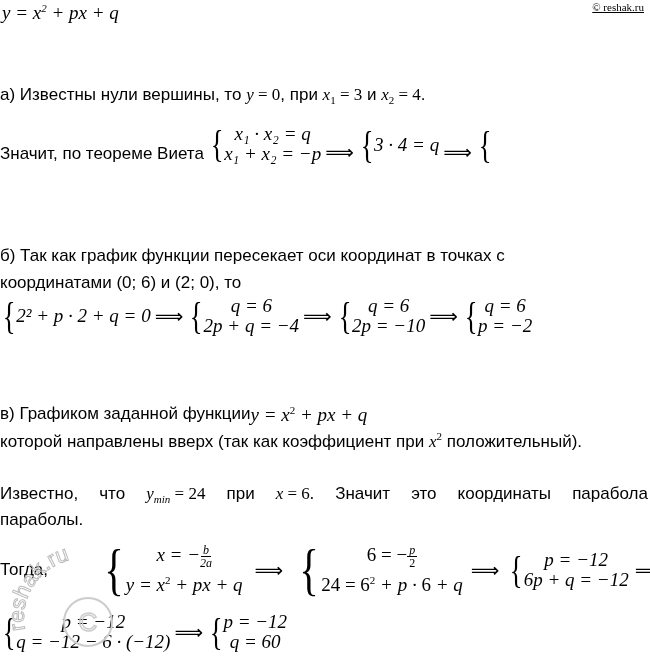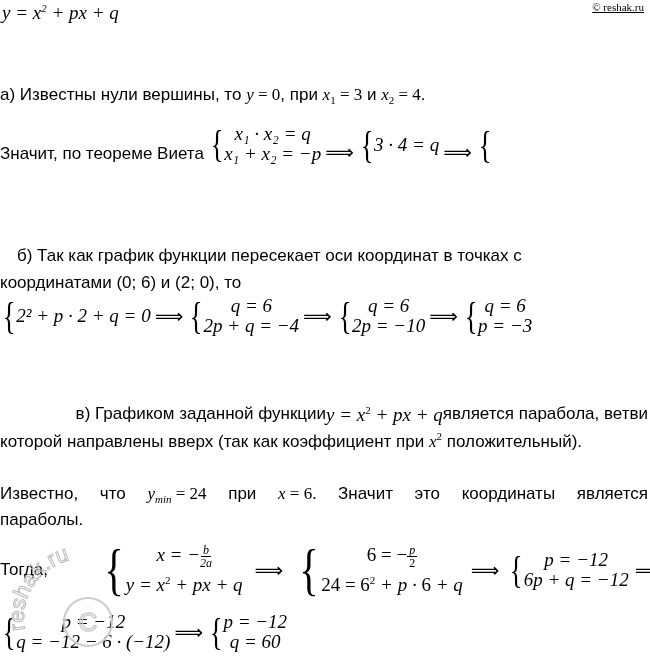--- a/index.html
+++ b/index.html
@@ -48,21 +48,21 @@
     <span class="rows">
         <span>3 · 4 = q</span>
       </span>
   </span>
   <span class="arrow">⟹</span>
   <span class="sys">
     <span class="brace">{</span>
   </span>
 </div>
 
-<div class="abs" style="left:0;top:246px;padding-left:17px;">б) Так как график функции пересекает оси координат в точках с</div>
+<div class="abs" style="left:0;top:246px;">б) Так как график функции пересекает оси координат в точках с</div>
 <div class="abs" style="left:0;top:273px;">координатами (0; 6) и (2; 0), то</div>
 
 <div class="abs" style="left:0;top:296px;display:flex;align-items:center;">
   <span class="sys">
     <span class="brace">{</span>
     <span class="rows left">
         <span>2² + p · 2 + q = 0</span>
       </span>
   </span>
   <span class="arrow">⟹</span>
@@ -79,42 +79,41 @@
     <span class="rows">
         <span>q = 6</span>
         <span>2p = −10</span>
       </span>
   </span>
   <span class="arrow">⟹</span>
   <span class="sys">
     <span class="brace">{</span>
     <span class="rows">
         <span>q = 6</span>
-        <span>p = −3</span>
+        <span>p = −2</span>
       </span>
   </span>
 </div>
 
-<div class="abs" style="left:0;top:404px;width:648px;display:flex;justify-content:flex-end;">
+<div class="abs" style="left:0;top:404px;width:648px;display:flex;justify-content:flex-start;">
   <span>в) Графиком заданной функции</span>
   <span class="m" style="font-size:19px;">y = x<sup class="n">2</sup> + px + q</span>
-  <span>является парабола, ветви</span>
 </div>
 <div class="abs" style="left:0;top:432px;text-align:right;">которой направлены вверх (так как коэффициент при <span class="m">x<sup class="n">2</sup></span> положительный).</div>
 
 <div class="abs" style="left:0;top:484px;width:648px;display:flex;justify-content:space-between;">
   <span>Известно,</span>
     <span>что</span>
     <span class="m">y<sub>min</sub> <span class="n">= 24</span></span>
     <span>при</span>
     <span class="m">x <span class="n">= 6.</span></span>
     <span>Значит</span>
     <span>это</span>
     <span>координаты</span>
-    <span>является</span>
+    <span>парабола</span>
 </div>
 <div class="abs" style="left:0;top:510px;">параболы.</div>
 
 <div class="abs" style="left:0;top:560px;">Тогда,</div>
 
 <div class="abs" style="left:100px;top:540px;display:flex;align-items:center;">
   <span class="sys">
     <span class="brace" style="font-size:58px;line-height:58px;">{</span>
     <span class="rows" style="line-height:30px;">
       <span><span>x = −</span><span class="frac">

